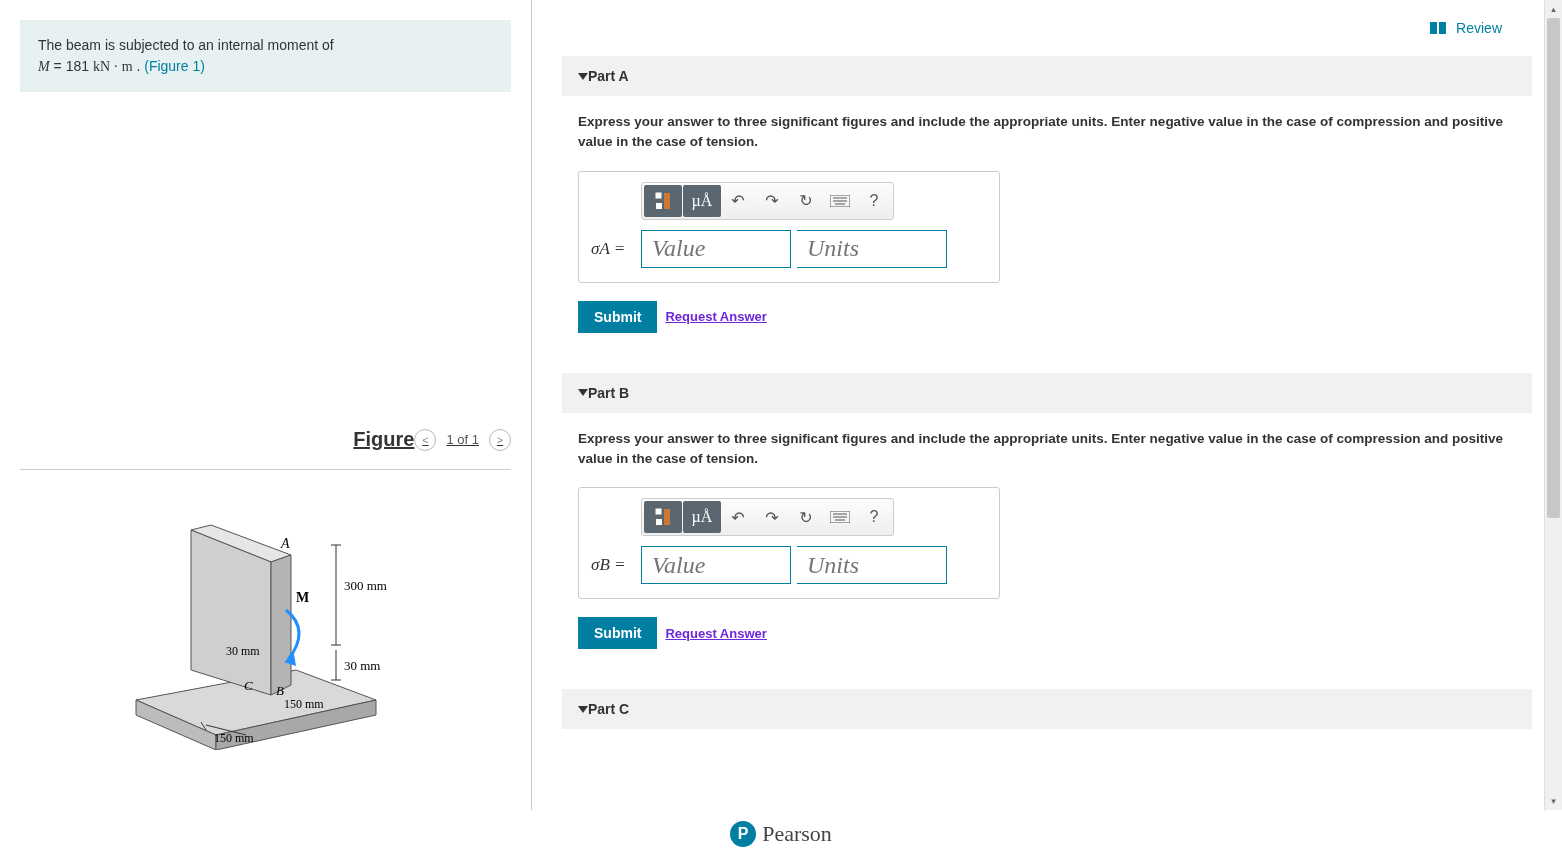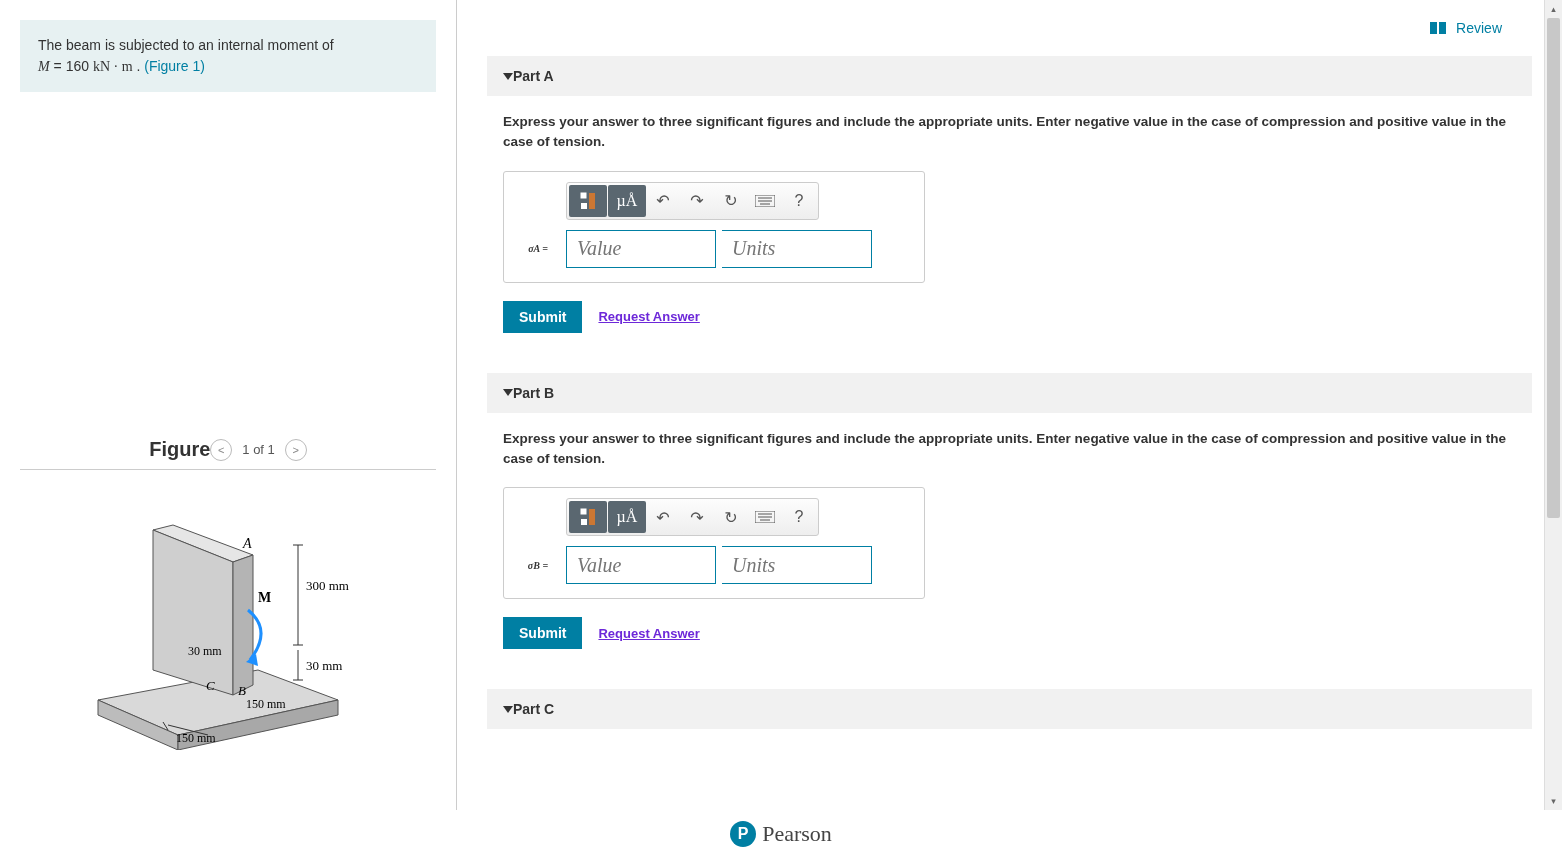--- a/index.html
+++ b/index.html
@@ -11,21 +11,21 @@
     width: 1562px;
     height: 856px;
     overflow: hidden;
     position: relative;
   }
   .container {
     display: flex;
     height: 810px;
   }
   .left-panel {
-    width: 457px;
+    width: 532px;
     padding: 20px 20px 20px 20px;
     border-right: 1px solid #ccc;
     position: relative;
   }
   .problem-statement {
     background: #e7f1f2;
     padding: 15px 18px;
     font-size: 14px;
     line-height: 1.5;
   }
@@ -35,25 +35,26 @@
   }
   .figure-link { color: #007fa3; }
   .figure-section {
     position: absolute;
     bottom: 60px;
     left: 20px;
     right: 20px;
   }
   .figure-header {
     display: flex;
-    justify-content: center;
+    justify-content: flex-end;
     align-items: center;
     border-bottom: 1px solid #ccc;
-    padding-bottom: 8px;
+    padding-bottom: 18px;
     margin-bottom: 20px;
+    text-decoration: underline;
   }
   .figure-title {
     font-size: 20px;
     font-weight: bold;
   }
   .figure-nav { display: flex; align-items: center; gap: 10px; font-size: 13px; color: #555; }
   .circle-btn {
     width: 22px; height: 22px;
     border: 1px solid #bbb;
     border-radius: 50%;
@@ -148,42 +149,41 @@
   .tool-btn.dark + .tool-btn.dark { margin-left: 1px; }
   .tool-mu { font-family: "Times New Roman", serif; }
   .input-row {
     display: flex;
     align-items: center;
     gap: 6px;
   }
   .sigma-label {
     font-family: "Times New Roman", serif;
     font-style: italic;
-    font-size: 10px;
+    font-size: 17px;
     width: 44px;
-    text-align: center;
-    font-weight: bold;
+    text-align: left;
   }
   .value-input, .units-input {
     border: 1px solid #007fa3;
     height: 38px;
     font-family: "Times New Roman", serif;
     font-style: italic;
-    font-size: 20px;
+    font-size: 24px;
     color: #999;
     padding: 0 10px;
     background: #fff;
   }
   .value-input { width: 150px; }
   .units-input { width: 150px; border-left: none; }
   .action-row {
     margin-top: 18px;
     display: flex;
     align-items: center;
-    gap: 16px;
+    gap: 8px;
   }
   .submit-btn {
     background: #007fa3;
     color: #fff;
     border: none;
     padding: 8px 16px;
     font-size: 14px;
     font-weight: bold;
     cursor: pointer;
   }
@@ -242,21 +242,21 @@
     border-top:7px solid #333;
   }
 </style>
 </head>
 <body>
 
 <div class="container">
   <div class="left-panel">
     <div class="problem-statement">
       <span>The beam is subjected to an internal moment of</span><br>
-      <span class="math">M</span><span> = 160 </span><span style="font-family:'Times New Roman',serif">kN · m</span><span> . </span><span class="figure-link">(Figure 1)</span>
+      <span class="math">M</span><span> = 181 </span><span style="font-family:'Times New Roman',serif">kN · m</span><span> . </span><span class="figure-link">(Figure 1)</span>
     </div>
 
     <div class="figure-section">
       <div class="figure-header">
         <div class="figure-title">Figure</div>
         <div class="figure-nav">
           <div class="circle-btn">&lt;</div>
           <span>1 of 1</span>
           <div class="circle-btn">&gt;</div>
         </div>

